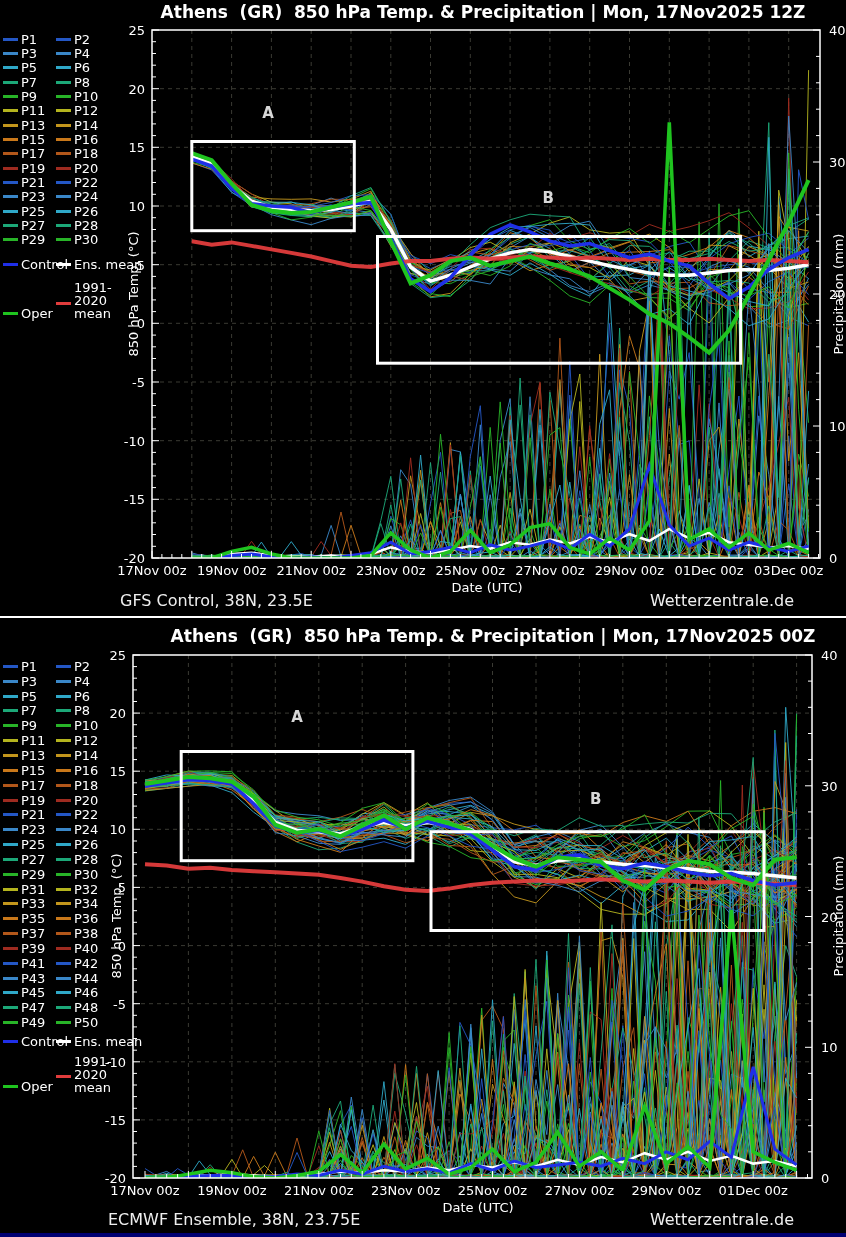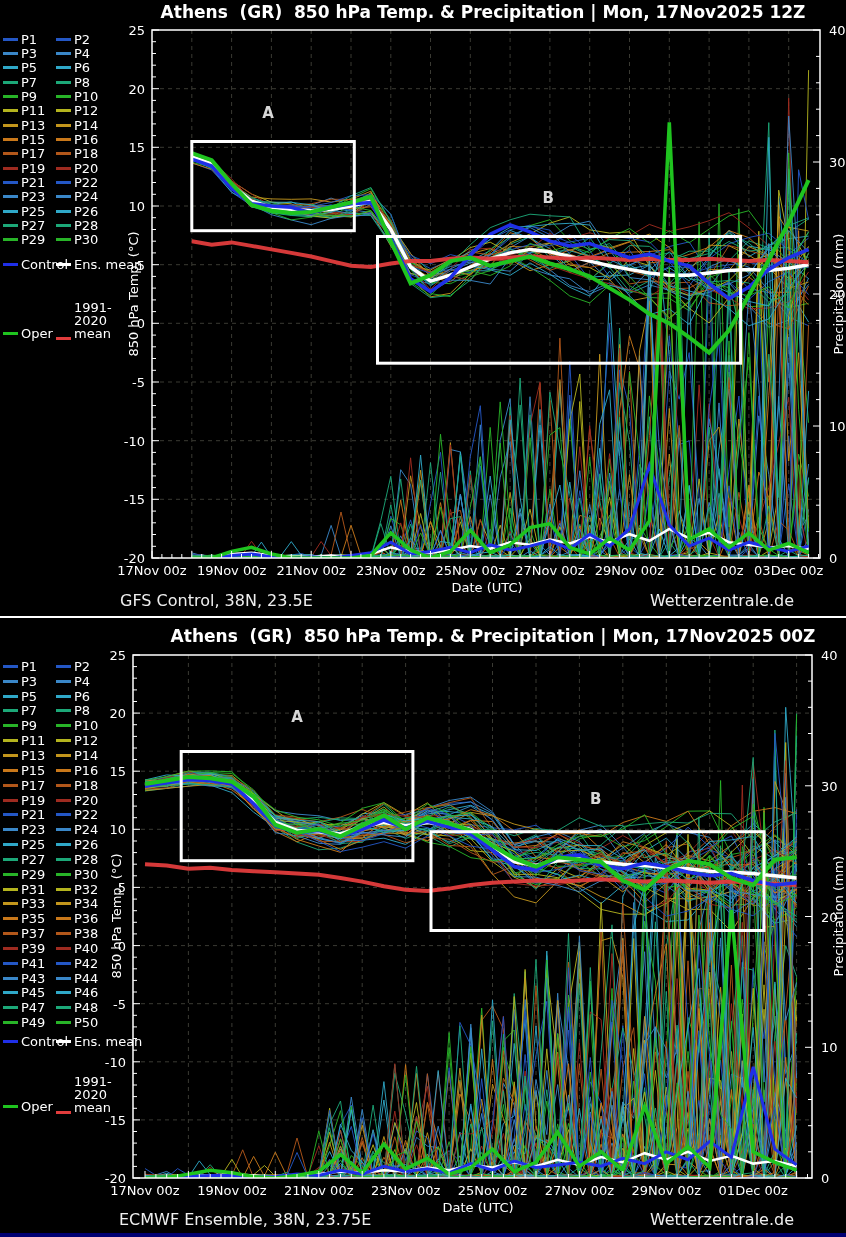--- a/index.html
+++ b/index.html
@@ -9,21 +9,21 @@
   .title{position:absolute;font-weight:bold;font-size:17px;text-align:center;white-space:pre;color:#fff;}
   .ylab{position:absolute;font-size:13px;white-space:nowrap;transform:translate(-50%,-50%) rotate(-90deg);color:#fff;}
   .xlab{position:absolute;font-size:13px;transform:translate(-50%,0);color:#fff;}
   .footer{position:absolute;font-size:16px;color:#efefef;white-space:nowrap;}
   .legend{position:absolute;width:140px;}
   .lgrid{display:grid;grid-template-columns:53px 76px;}
   .litem{display:flex;align-items:center;height:var(--rh,14.3px);font-size:13px;color:#fff;white-space:nowrap;}
   .sw{display:inline-block;width:15px;height:3px;margin-right:3px;flex:none;}
   .ctlrow{margin-top:var(--ctlgap,10px);}
   .climblk{margin-top:var(--climgap,10px);align-items:end;}
-  .clim2{display:flex;align-items:flex-end;font-size:13px;line-height:13px;margin-top:20px;}
+  .clim2{display:flex;align-items:center;font-size:13px;line-height:13px;}
   .clim2 .sw{margin-top:5px;}
   .separator{position:absolute;left:0;top:616px;width:846px;height:2px;background:#fff;}
   .bottombar{position:absolute;left:0;top:1233px;width:846px;height:4px;background:#000072;}
   svg text{font-family:"DejaVu Sans","Liberation Sans",sans-serif;}
 </style>
 </head>
 <body>
 
 <div id="screen">
 
@@ -975,18 +975,18 @@
           </div>
           <div class="clim2">
             <span class="sw" style="background: rgb(224, 60, 60);"></span>
             <span>1991-2020<br>mean</span>
           </div>
         </div>
       </div>
     <div class="ylab" style="left:116px;top:916px;">850 hPa Temp. (°C)</div>
     <div class="ylab" style="left:838px;top:916px;">Precipitation (mm)</div>
     <div class="xlab" style="left:478px;top:1200px;">Date (UTC)</div>
-    <div class="footer" style="left:119px;top:1210px;">ECMWF Ensemble, 38N, 23.75E</div>
+    <div class="footer" style="left:108px;top:1210px;">ECMWF Ensemble, 38N, 23.75E</div>
     <div class="footer" style="right:52px;top:1210px;">Wetterzentrale.de</div>
   </section>
 
   <div class="bottombar"></div>
 </div>
 
 </body></html>

